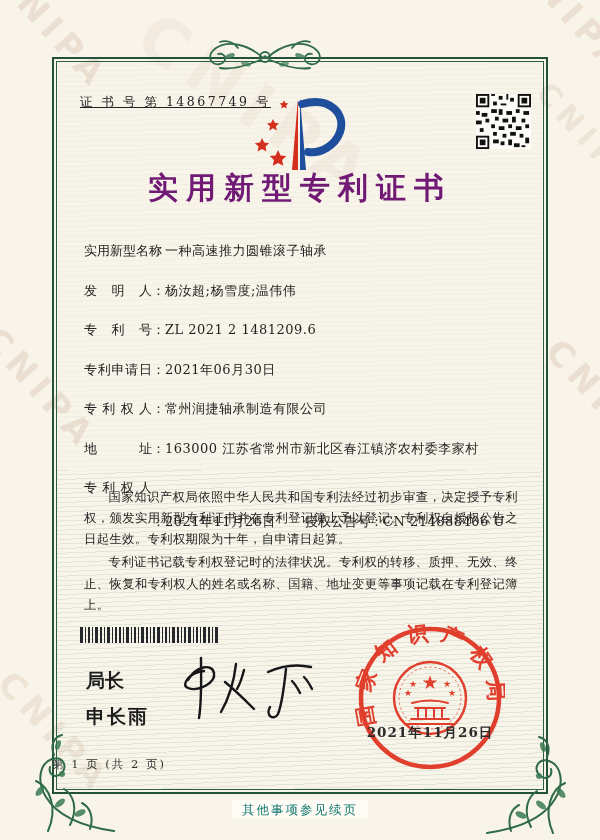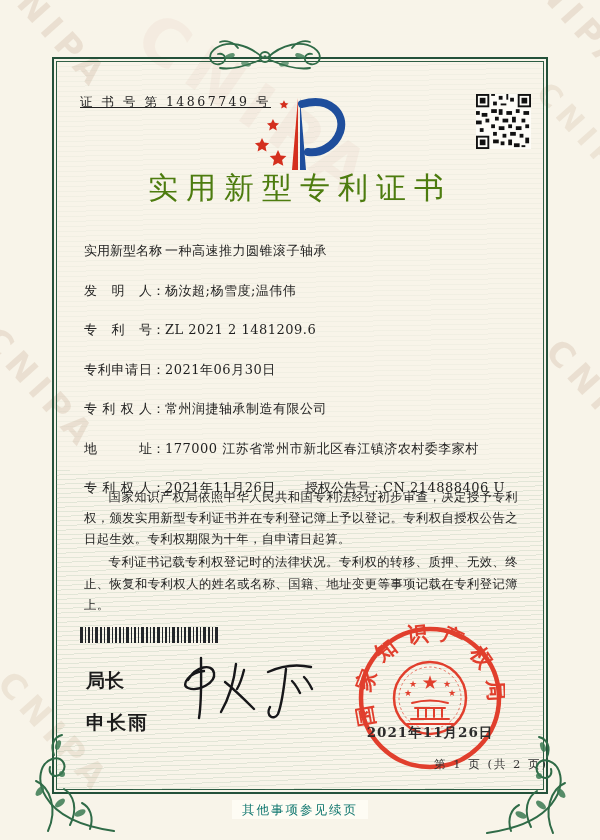--- a/index.html
+++ b/index.html
@@ -48,52 +48,52 @@
   .orn-br { left:482px; top:735px; transform:scaleX(-1); }
   
   .certno {
     position:absolute; left:80px; top:94px; z-index:2;
     font-size:12.5px; letter-spacing:2.5px; color:#222;text-decoration:underline;
   }
   .logo { position:absolute; left:248px; top:94px; z-index:2; }
   .qr { position:absolute; left:476px; top:94px; z-index:2; }
   .title {
     position:absolute; left:52px; top:168px; width:496px; z-index:2;
-    text-align:center; font-size:30px; font-weight:normal; letter-spacing:8px; color:#4d7c0f;
+    text-align:center; font-size:30px; font-weight:bold; letter-spacing:8px; color:#701a75;
   }
   .fields { position:absolute; left:84px; top:242px; width:440px; z-index:2; font-size:13px; }
   .frow { margin-bottom:21.5px; white-space:nowrap; }
   .flabel {
     display:inline-block; width:68px; text-align:justify; text-align-last:justify;
     vertical-align:top; color:#222;
   }
   .fcolon { display:inline-block; width:13px; color:#222; }
-  .fvalue { color:#1f1f1f; letter-spacing:0.5px; }
+  .fvalue { color:#1f1f1f; letter-spacing:0.5px;margin-top:34px; }
   .fvalue.w { display:inline-block; width:140px; }
   .flabel2 { display:inline-block; width:65px; color:#222; }
   .paras {
     position:absolute; left:84px; top:487px; width:434px; z-index:2;
     font-size:12.3px; line-height:1.72; text-align:justify; color:#1e1e1e; letter-spacing:0.4px;
   }
   .paras p { text-indent:2em; margin-bottom:2px; }
   .barcode { position:absolute; left:80px; top:627px; z-index:2; }
   .officer {
     position:absolute; left:86px; top:673px; z-index:3;
     font-family:Liberation Mono, monospace;
     font-size:19px; font-weight:600; color:#1c1c1c; line-height:1.0;
   }
-  .officer .name { margin-top:23px; letter-spacing:2px; }
+  .officer .name { margin-top:17px; letter-spacing:2px; }
   .signature { position:absolute; left:168px; top:648px; z-index:3; }
   .seal { position:absolute; left:355px; top:623px; z-index:2; opacity:0.92; }
   .seal-date {
     position:absolute; left:355px; top:724px; width:150px; text-align:center; z-index:4;
     font-size:13.5px; font-weight:bold; color:#2b2b2b; letter-spacing:1px;
   }
   .pageno {
-    position:absolute; left:52px; top:757px; width:496px; text-align:right; z-index:2;
+    position:absolute; left:52px; top:757px; width:496px; text-align:left; z-index:2;
     font-size:11.5px; color:#333; letter-spacing:2px;
   }
   .note {
     position:absolute; left:0; top:802px; width:600px; text-align:center; z-index:2;
     font-size:12.5px; color:#0f766e; letter-spacing:2px;
   }
   .note span { background:rgba(255,253,246,0.85); padding:2px 10px; }
 </style>
 </head>
 <body>
@@ -240,21 +240,21 @@
   <div class="frow">
     <span class="flabel">专利号</span><span class="fcolon">：</span><span class="fvalue">ZL 2021 2 1481209.6</span>
   </div>
   <div class="frow">
     <span class="flabel">专利申请日</span><span class="fcolon">：</span><span class="fvalue">2021年06月30日</span>
   </div>
   <div class="frow">
     <span class="flabel">专利权人</span><span class="fcolon">：</span><span class="fvalue">常州润捷轴承制造有限公司</span>
   </div>
   <div class="frow">
-    <span class="flabel">地址</span><span class="fcolon">：</span><span class="fvalue">177000 江苏省常州市新北区春江镇济农村委李家村</span>
+    <span class="flabel">地址</span><span class="fcolon">：</span><span class="fvalue">163000 江苏省常州市新北区春江镇济农村委李家村</span>
   </div>
   <div class="frow">
     <span class="flabel">专利权人</span><span class="fcolon">：</span><span class="fvalue w">2021年11月26日</span><span class="flabel2">授权公告号</span><span class="fcolon">：</span><span class="fvalue">CN 214888406 U</span>
   </div>
 </div>
 
 <div class="paras">
   <p>国家知识产权局依照中华人民共和国专利法经过初步审查，决定授予专利权，颁发实用新型专利证书并在专利登记簿上予以登记。专利权自授权公告之日起生效。专利权期限为十年，自申请日起算。</p>
   <p>专利证书记载专利权登记时的法律状况。专利权的转移、质押、无效、终止、恢复和专利权人的姓名或名称、国籍、地址变更等事项记载在专利登记簿上。</p>
 </div>

